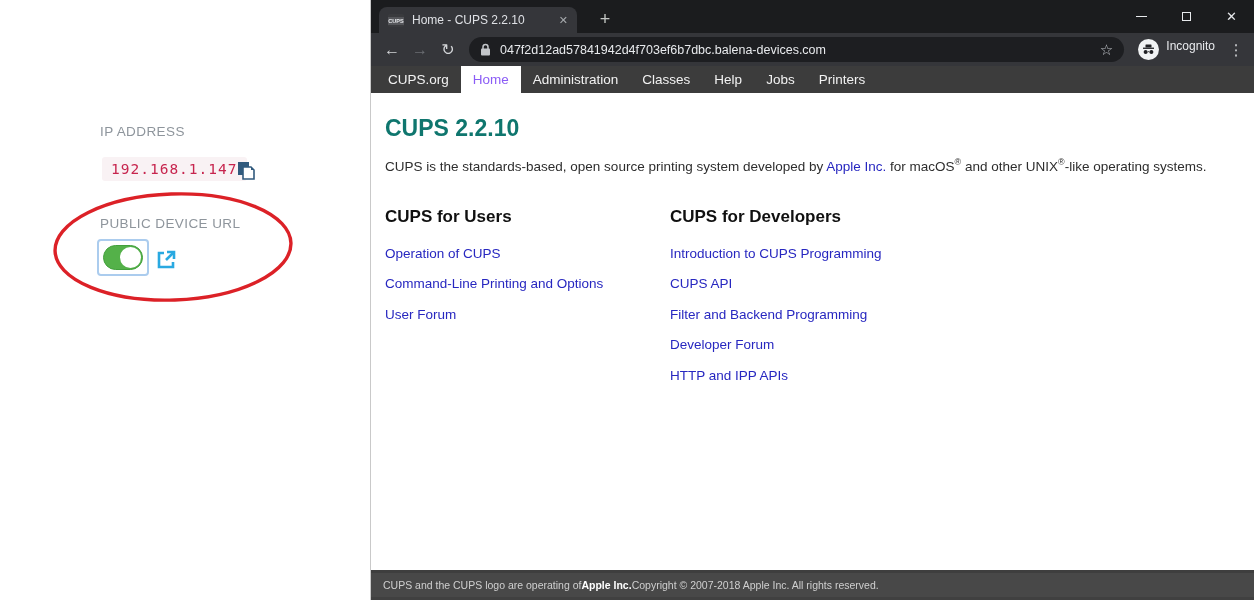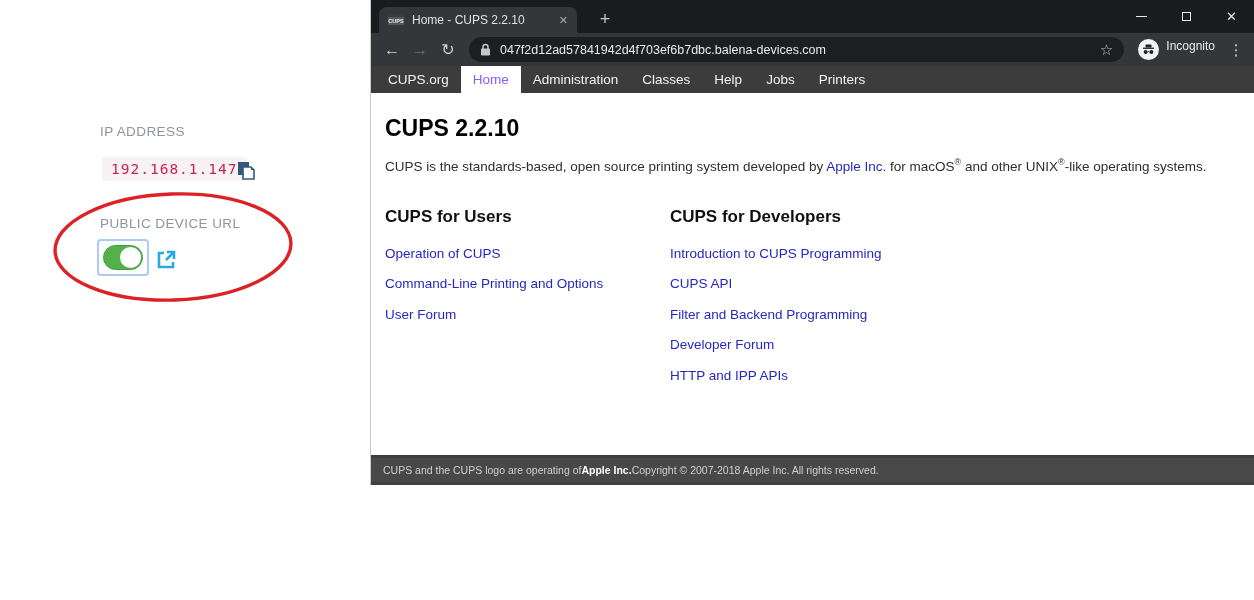--- a/index.html
+++ b/index.html
@@ -35,21 +35,21 @@
   }
   .toggle-knob {
     position:absolute; right:1px; top:1px; width:21px; height:21px;
     background:#fff; border-radius:50%;
   }
   .ext-link { position:absolute; left:155px; top:248px; width:23px; height:23px; cursor:pointer; }
   .annotation { position:absolute; left:50px; top:189px; pointer-events:none; }
 
   
   .browser {
-    position:absolute; left:370px; top:0; width:884px; height:485px;
+    position:absolute; left:370px; top:0; width:884px; height:600px;
     display:flex; flex-direction:column;
     border-left:1px solid #c9c9c9;
   }
 
   
   .titlebar { height:33px; background:#1b1c1e; position:relative; flex:none; }
   .tab {
     position:absolute; left:8px; top:7px; width:198px; height:26px;
     background:#35363a; border-radius:8px 8px 0 0;
     display:flex; align-items:center; padding:0 9px; gap:8px; cursor:pointer;
@@ -94,21 +94,21 @@
   .site-nav {
     height:27px; background:#3c3c3c; flex:none;
     display:flex; align-items:stretch; padding-left:5px;
     font-size:13.5px; color:#f2f2f2;
   }
   .site-nav-item { padding:0 12px; display:flex; align-items:center; cursor:pointer; }
   .site-nav-item.active { background:#ffffff; color:#8b5cf6; }
 
   
   .content { flex:1; background:#fff; padding:10px 14px 0 14px; overflow:hidden; }
-  .page-title { font-size:23px; font-weight:bold; color:#000000; margin:12px 0 15px 0; }
+  .page-title { font-size:23px; font-weight:bold; color:#0f766e; margin:12px 0 15px 0; }
   .intro { font-size:13.5px; color:#2e2e2e; margin:0; }
   .intro sup { font-size:9px; }
   a.link { color:#2727c0; text-decoration:none; cursor:pointer; }
   .columns { display:flex; margin-top:33px; }
   .col { width:33.33%; padding-right:10px; }
   .col-heading { font-size:17px; font-weight:bold; color:#101010; margin:0 0 19px 0; }
   .col a.link { display:block; font-size:13.5px; margin-bottom:15.5px; }
 
   
   .site-footer {

